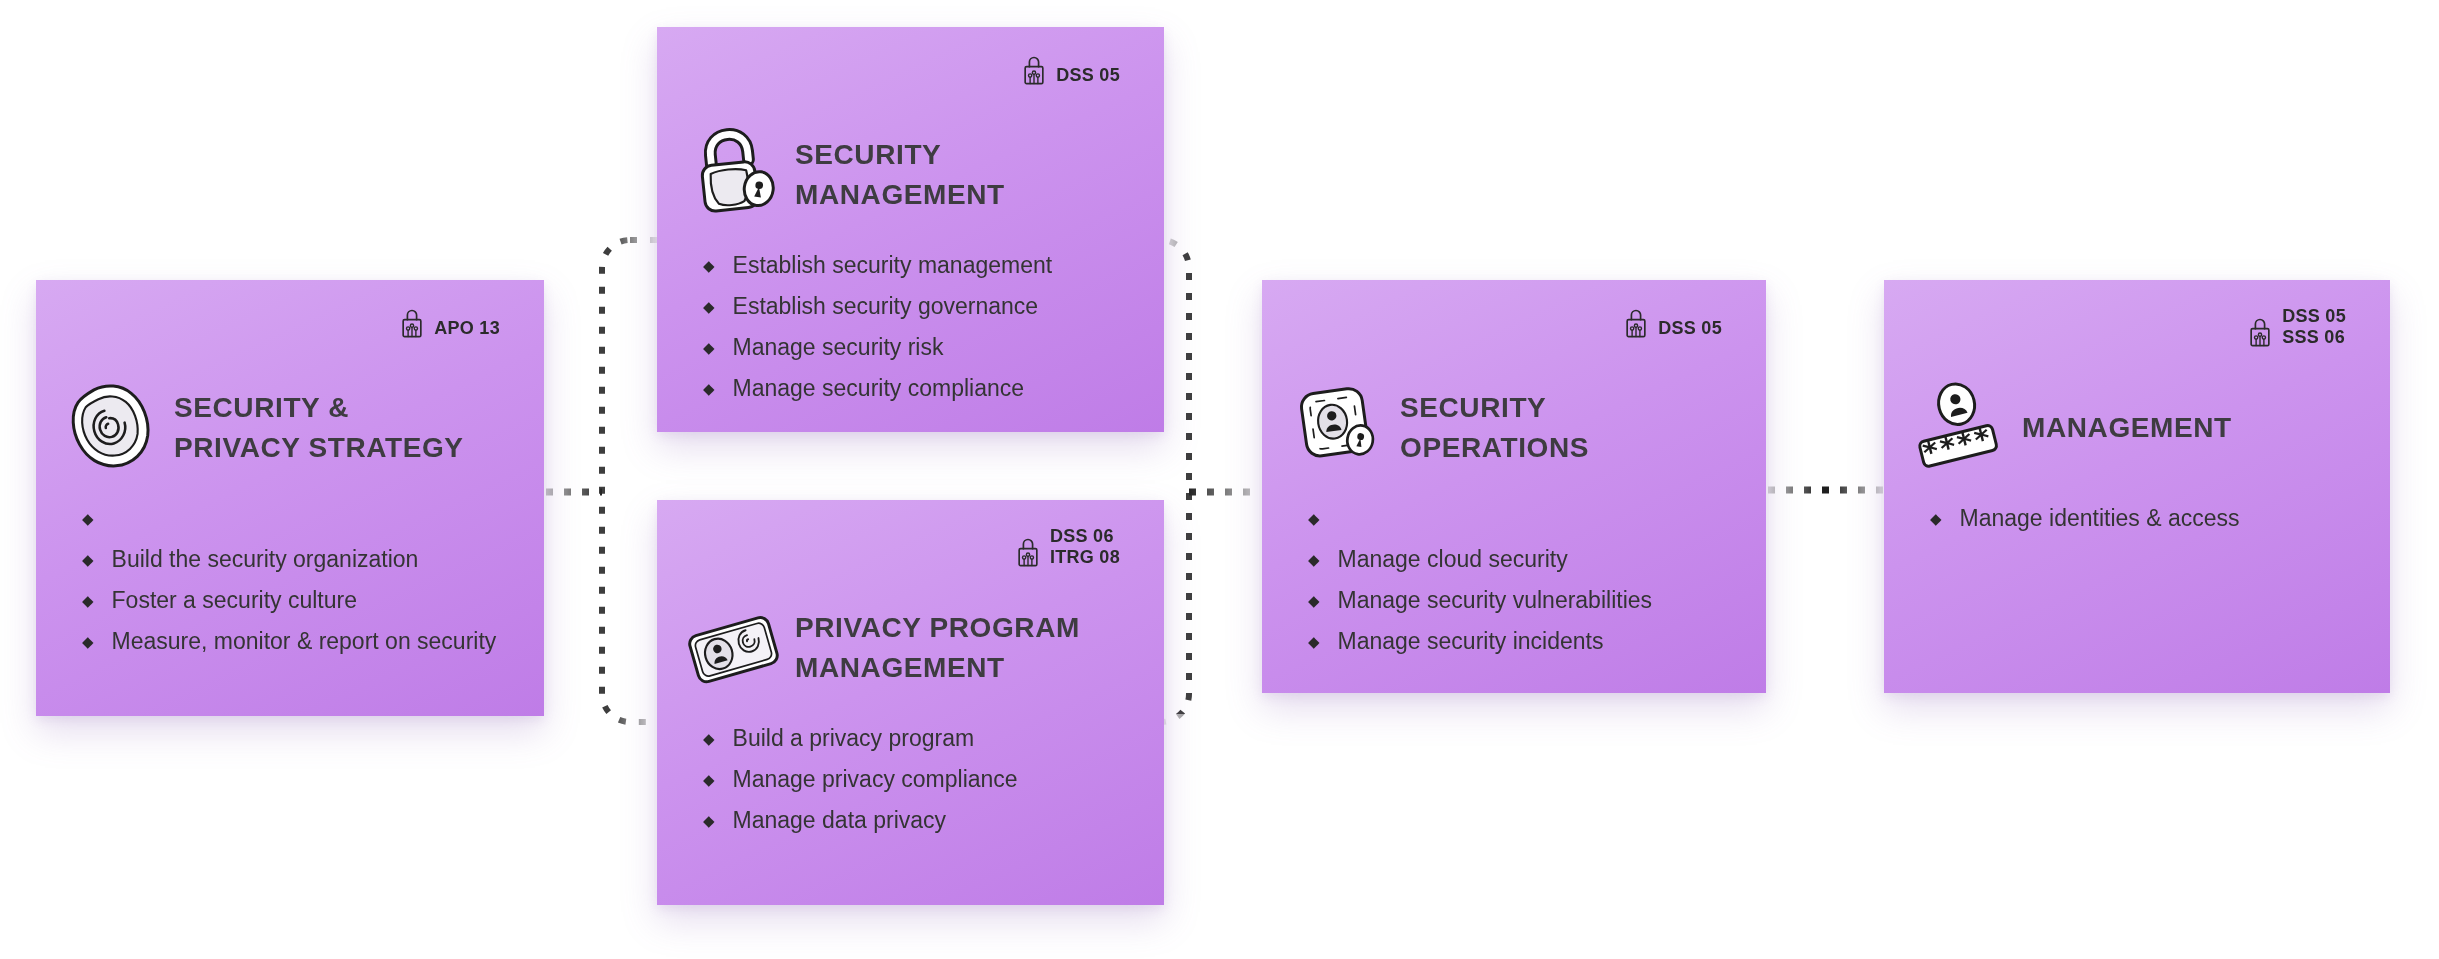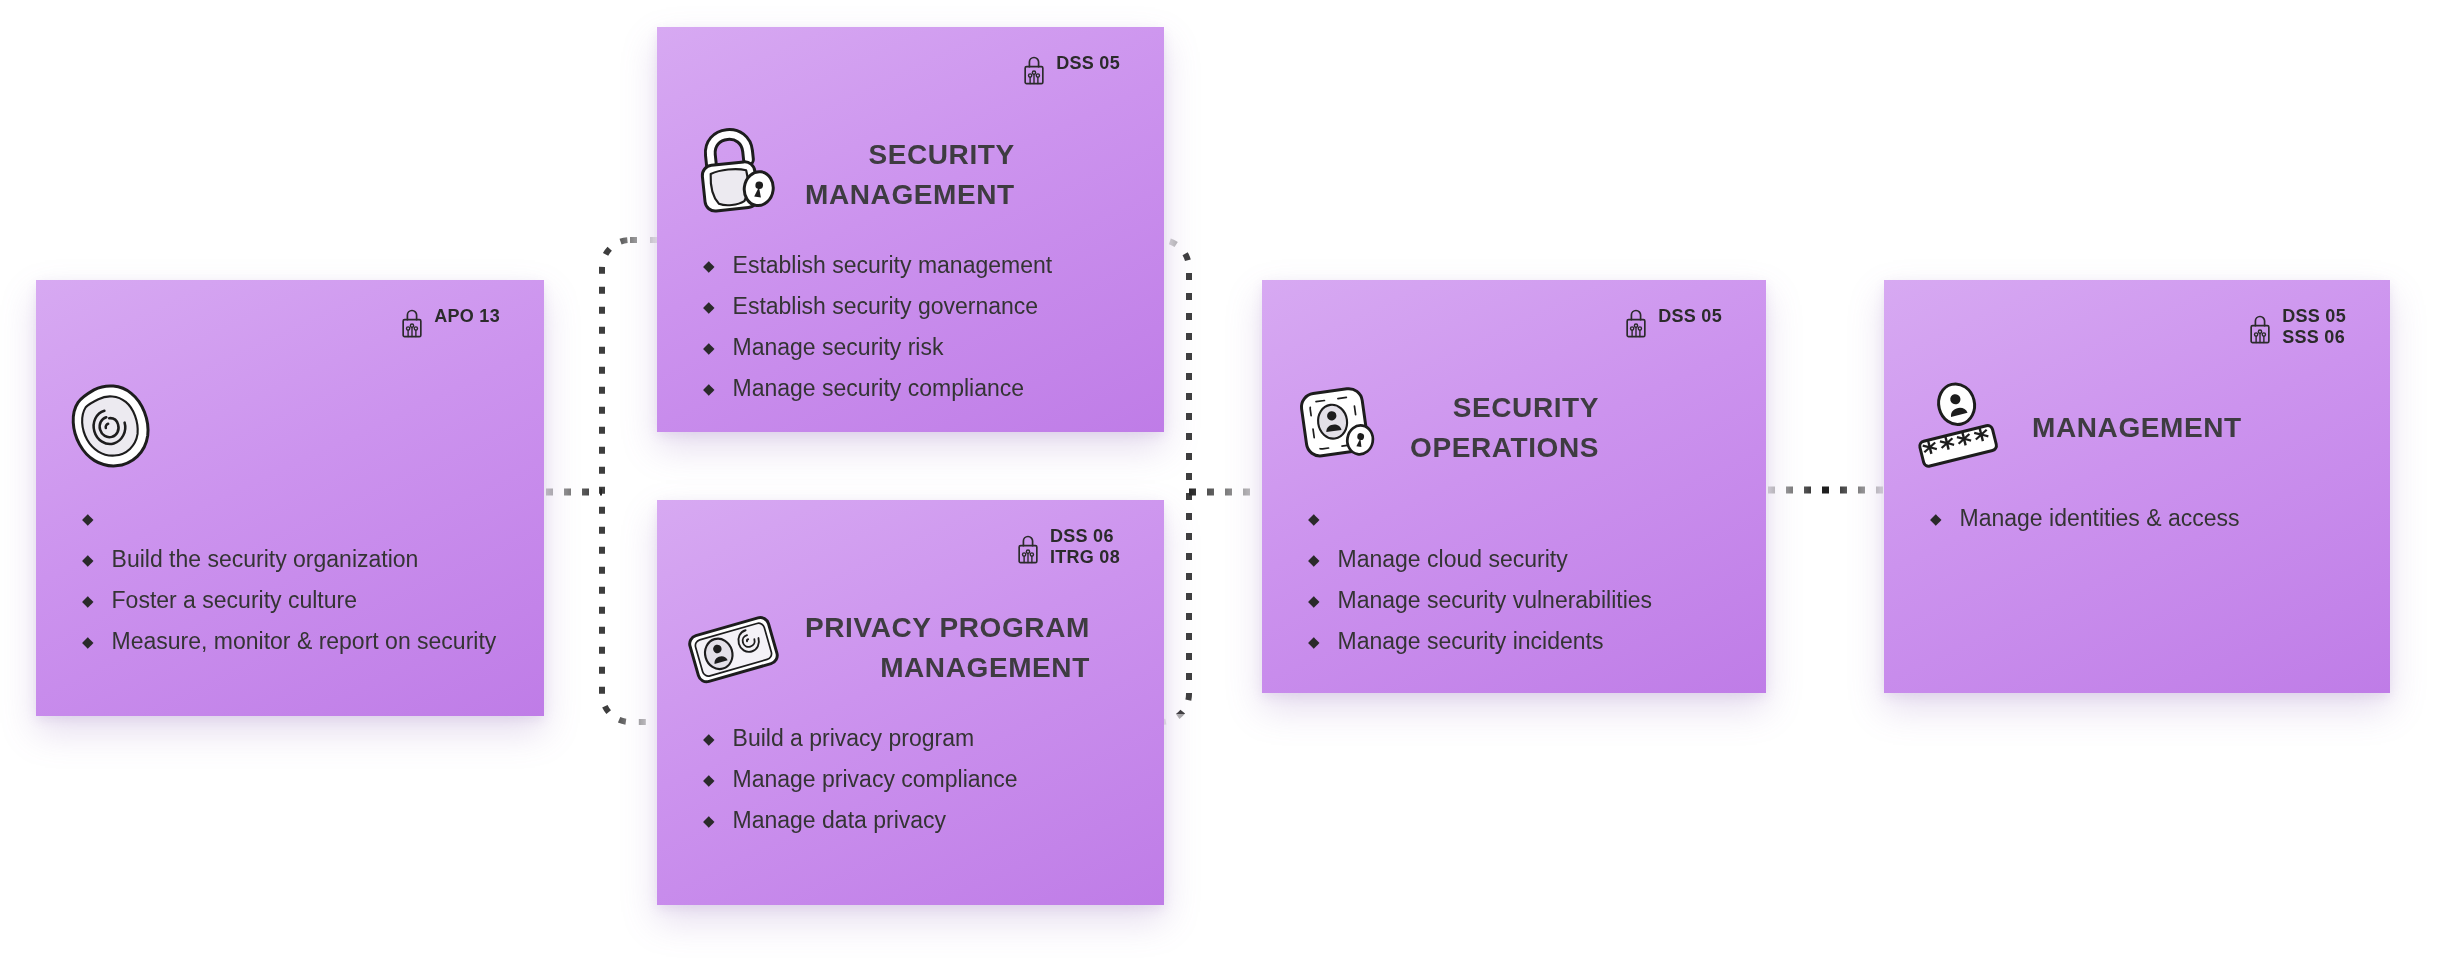--- a/index.html
+++ b/index.html
@@ -42,21 +42,21 @@
   .card-pos-1 { left: 657px;  top: 27px;  width: 507px; height: 405px; }
   .card-pos-2 { left: 657px;  top: 500px; width: 507px; height: 405px; }
   .card-pos-3 { left: 1262px; top: 280px; width: 504px; height: 413px; }
   .card-pos-4 { left: 1884px; top: 280px; width: 506px; height: 413px; }
 
   .badge {
     position: absolute;
     top: 26px;
     right: 44px;
     display: flex;
-    align-items: flex-start;
+    align-items: flex-end;
     gap: 10px;
   }
   .badge-lock { width: 24px; height: 33px; flex: 0 0 auto; }
   .badge-multi .badge-lock { margin-top: 6px; }
   .badge-line {
     font-size: 18px;
     font-weight: 700;
     line-height: 21px;
     letter-spacing: 0.3px;
     color: #2b2b2b;
@@ -64,22 +64,21 @@
   }
 
   .card-header {
     position: absolute;
     left: 20px;
     top: 98px;
     right: 20px;
     height: 100px;
     display: flex;
     align-items: center;
-    gap: 16px;
-    text-align: right;
+    gap: 6px;
   }
   .card-icon { width: 112px; height: 102px; flex: 0 0 auto; }
   .card-icon svg { width: 100%; height: 100%; }
   .card-title { margin: 0; }
   .title-line {
     font-size: 28px;
     font-weight: 700;
     line-height: 40px;
     letter-spacing: 0.6px;
     color: #3e3c41;
@@ -155,20 +154,24 @@
       <div class="badge-lines">
             <div class="badge-line">APO 13</div>
           </div>
     </div>
     <div class="card-header">
       <div class="card-icon">
         <svg viewBox="0 0 120 120">
               <use href="#icon-fingerprint-shield"></use>
             </svg>
       </div>
+      <h2 class="card-title">
+            <div class="title-line">SECURITY &amp;</div>
+            <div class="title-line">PRIVACY STRATEGY</div>
+          </h2>
     </div>
     <ul class="bullets">
           <li>
             <span class="diamond">◆</span>
           </li>
           <li>
             <span class="diamond">◆</span>
             <span class="bullet-text">Build the security organization</span>
           </li>
           <li>

